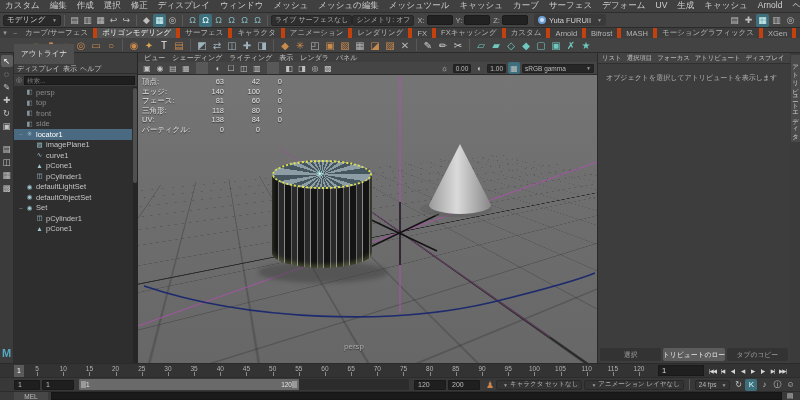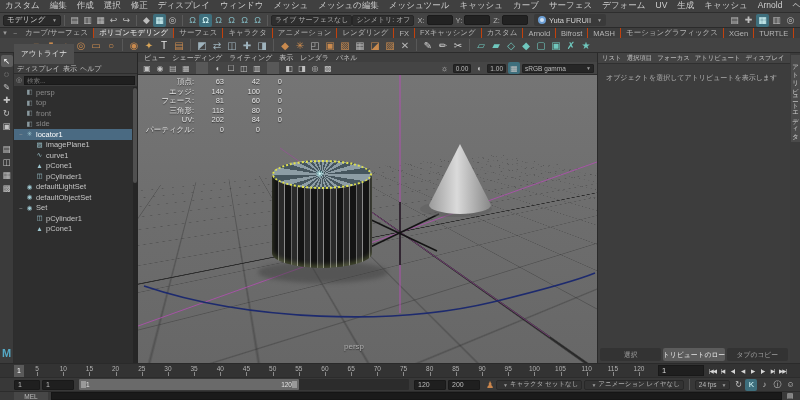--- a/index.html
+++ b/index.html
@@ -30,21 +30,21 @@
   #avatar-group { display:flex; align-items:center; gap:3px; margin-left:6px; background:#3a3a3a; height:12px; padding:0 4px; border-radius:2px; }
   .avatar { width:8px; height:8px; border-radius:50%; background:#6d9fd4; position:relative; }
   .avatar::after { content:''; position:absolute; left:2px; top:2px; width:4px; height:4px; border-radius:50%; background:#cfe2f5; }
   #user-name { font-size:7.5px; color:#d0d0d0; white-space:nowrap; }
   #panel-toggles { margin-left:auto; display:flex; gap:1px; padding-right:3px; }
 
   
   #shelftabs { position:absolute; left:0; top:28px; width:800px; height:10px; background:#3d3d3d;
     display:flex; align-items:center; font-size:7.5px; color:#b5b5b5; }
   .shelf-ctl { width:10px; text-align:center; color:#9a9a9a; font-size:7px; flex:none; }
-  .stab { padding:0 5px; white-space:nowrap; border-right:1px solid #c2410c; height:10px; display:flex; align-items:center; }
+  .stab { padding:0 5px; white-space:nowrap; border-right:4px solid #c2410c; height:10px; display:flex; align-items:center; }
   .stab.active { background:#515151; color:#f0f0f0; }
   #shelfrow { position:absolute; left:0; top:38px; width:800px; height:15px; background:#434343;
     display:flex; align-items:center; gap:1px; padding-left:14px; border-bottom:1px solid #2b2b2b; }
   .shicon { width:14px; height:14px; font-size:10px; display:flex; align-items:center; justify-content:center; flex:none; }
   .sepline { width:1px; height:12px; background:#585858; margin:0 3px; flex:none; }
 
   
   #toolbox { position:absolute; left:0; top:53px; width:14px; bottom:37px; background:#3b3b3b;
     display:flex; flex-direction:column; align-items:center; padding-top:2px; gap:1px; border-right:1px solid #2d2d2d; }
   .tool { width:12px; height:12px; font-size:8.5px; color:#c2c2c2; display:flex; align-items:center; justify-content:center; }
@@ -84,21 +84,21 @@
   .gridplane { position:absolute; left:-218px; top:-193px; width:960px; height:700px;
     background:
       linear-gradient(90deg, transparent calc(50% - 1px), rgba(25,25,25,.75) calc(50% - 1px) calc(50% + 1px), transparent calc(50% + 1px)),
       linear-gradient(0deg, transparent calc(50% - 1px), rgba(25,25,25,.75) calc(50% - 1px) calc(50% + 1px), transparent calc(50% + 1px)),
       repeating-linear-gradient(90deg, rgba(40,40,40,.35) 0 1px, transparent 1px 48px),
       repeating-linear-gradient(0deg, rgba(40,40,40,.35) 0 1px, transparent 1px 48px);
     transform: perspective(320px) rotateX(68deg) rotateZ(-28deg); }
   .vp-svg { position:absolute; inset:0; }
   .hud { position:absolute; left:4px; top:2px; font-size:7.5px; color:#e2e2e2; text-shadow:0 1px 1px rgba(40,40,40,.9); }
   .hud-row { display:grid; grid-template-columns:52px 30px 36px 22px; line-height:9.5px; }
-  .hud-row span { text-align:right; } .hud-row .hl { text-align:right; }
+  .hud-row span { text-align:right; } .hud-row .hl { text-align:left; }
   .cam-label { position:absolute; left:206px; bottom:12px; font-size:8px; color:#aeaeae; text-shadow:0 1px 1px rgba(40,40,40,.8); }
   
   .cyl { position:absolute; left:134px; top:85px; width:100px; height:110px; }
   .cyl-body { position:absolute; top:14px; left:0; width:100px; height:94px;
     background:repeating-linear-gradient(90deg,#141414 0 6px,#6a6a6a 6px 7px,#2a2a2a 7px 12px,#8a8a8a 12px 13px);
     border-radius:0 0 50% 50% / 0 0 16% 16%; box-shadow:inset 0 -3px 4px rgba(200,220,120,.25); }
   .cyl-top { position:absolute; top:0; left:0; width:100px; height:29px; border-radius:50%;
     background:repeating-conic-gradient(#8d9da5 0 9deg, #46565e 9deg 18deg);
     border:2px dotted #e2e24e; }
   .cyl-star { position:absolute; top:9px; left:44px; font-size:9px; color:#e8ffff; text-shadow:0 0 2px #2aa; }
@@ -492,21 +492,21 @@
           <span>0</span>
       </div>
         <div class="hud-row">
         <span class="hl">三角形:</span>
           <span>118</span>
           <span>80</span>
           <span>0</span>
       </div>
         <div class="hud-row">
         <span class="hl">UV:</span>
-          <span>202</span>
+          <span>138</span>
           <span>84</span>
           <span>0</span>
       </div>
         <div class="hud-row">
         <span class="hl">パーティクル:</span>
           <span>0</span>
           <span>0</span>
           <span></span>
       </div>
       </div>

